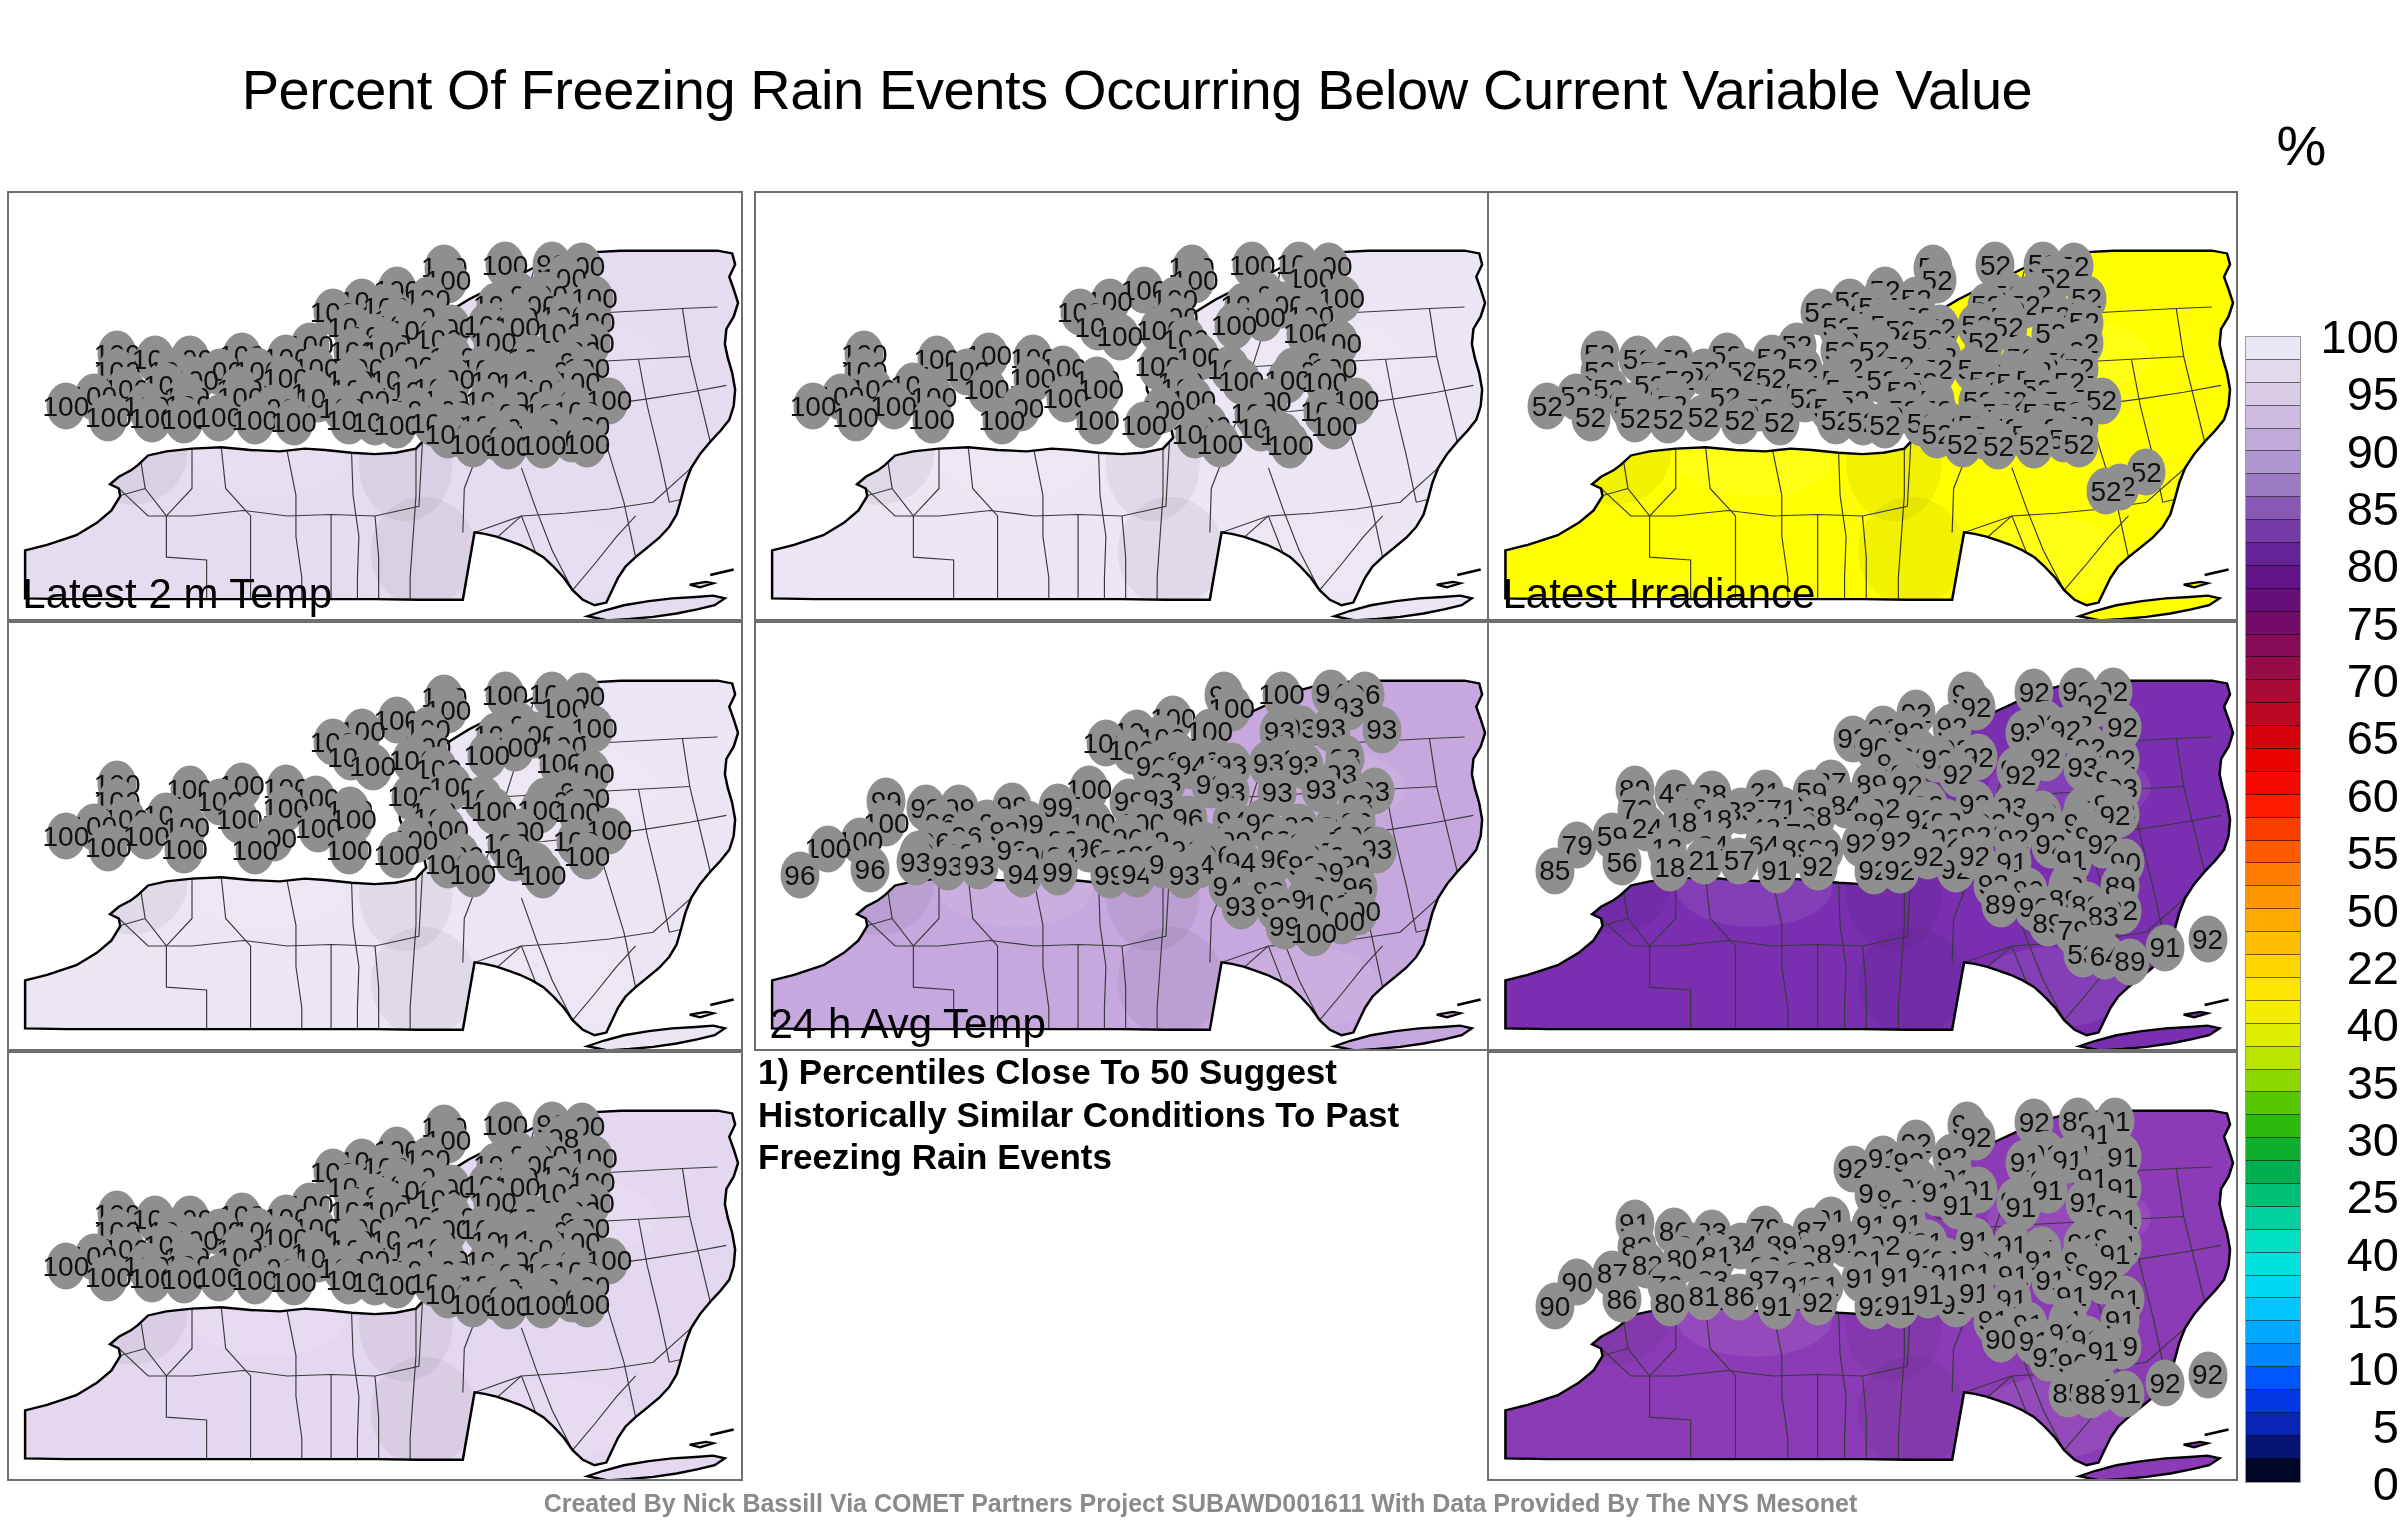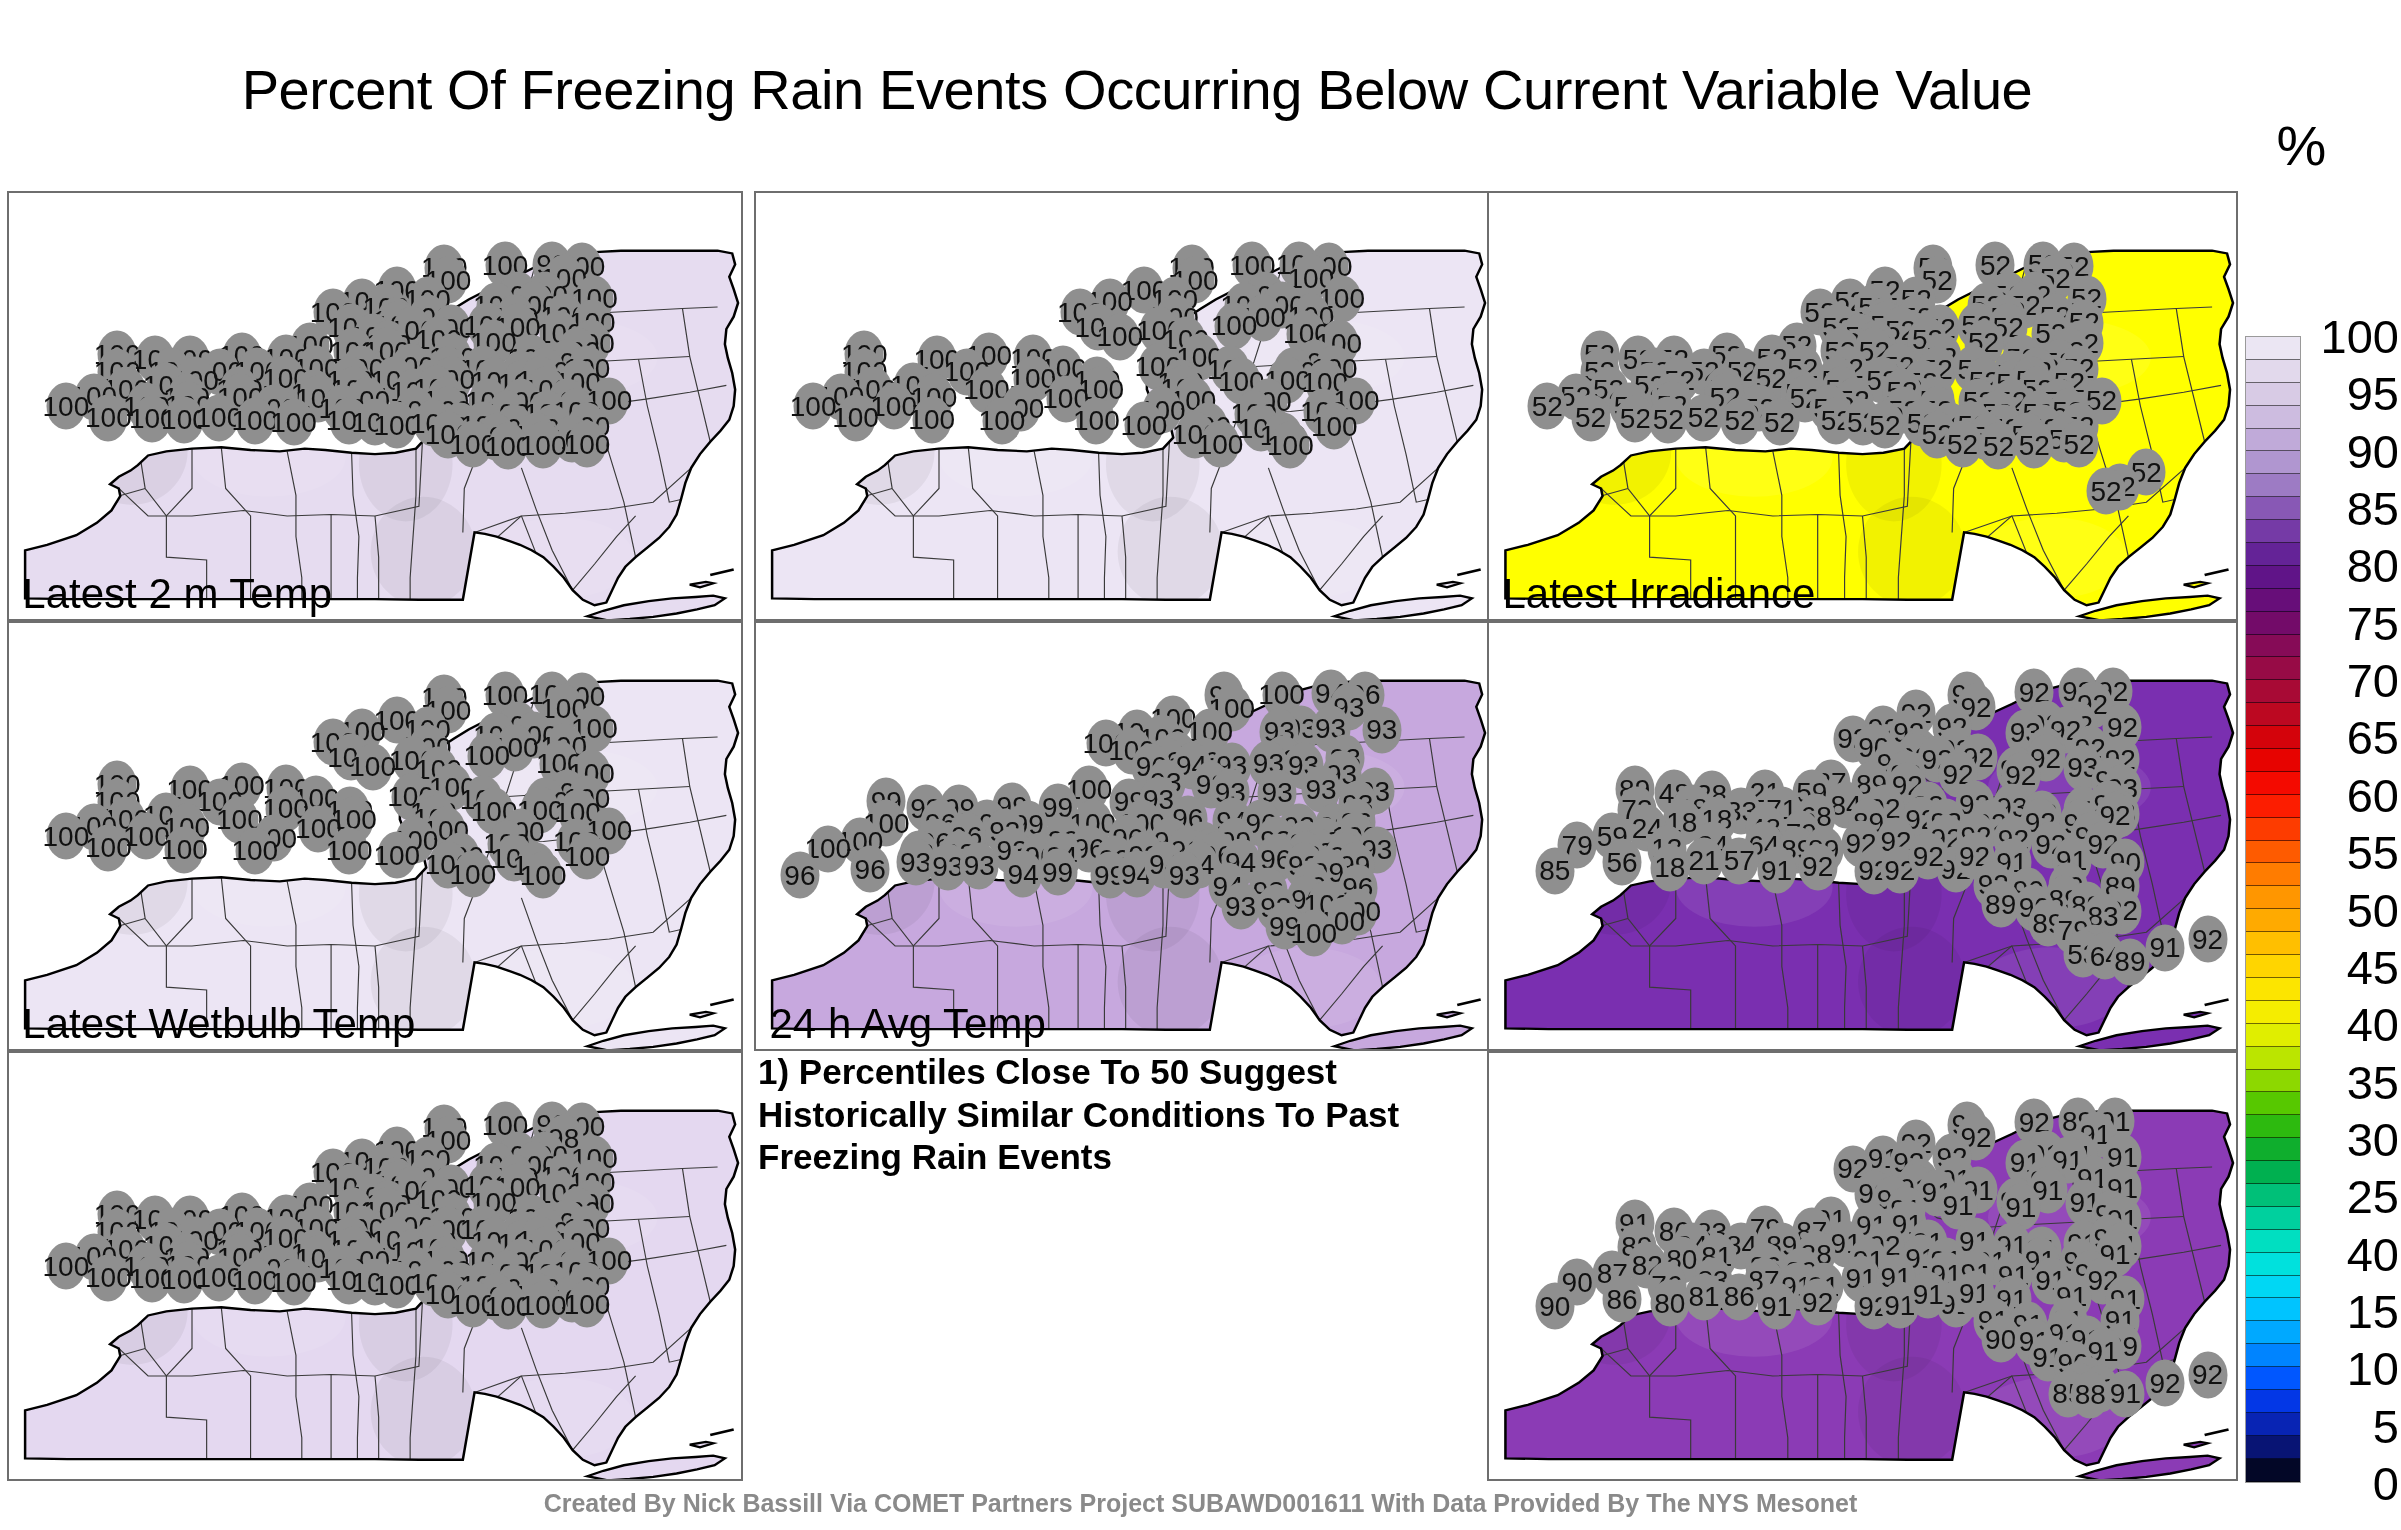--- a/index.html
+++ b/index.html
@@ -2170,21 +2170,20 @@
       <div class="stn" style="left: 63.4%; top: 59%;">
         <div class="pip">
           <span class="val">100</span>
         </div>
       </div>
       <div class="stn" style="left: 73%; top: 59.2%;">
         <div class="pip">
           <span class="val">100</span>
         </div>
       </div>
-      <div class="panel-label">Latest Wetbulb Temp</div>
     </div>
     <div class="panel" style="left: 754px; top: 621px; width: 732px; height: 426px;">
       <div class="mapwrap">
         <svg viewBox="0 0 1000 620" preserveAspectRatio="none">
           <defs>
             <clipPath id="clip-24h-avg-temp">
               <path d="M 22,590 L 22,520 L 52,512 L 92,498 L 120,480 L 140,462 L 152,441 L 150,430 L 138,424 L 150,413 L 166,404 L 176,396 L 190,382 L 215,376 L 250,372 L 290,370 L 330,374 L 370,376 L 404,372 L 432,374 L 468,378 L 500,380 L 528,378 L 556,372 L 570,356 L 566,338 L 552,320 L 540,302 L 534,286 L 534,266 L 546,252 L 556,240 L 546,232 L 540,222 L 548,212 L 560,206 L 572,196 L 588,182 L 608,168 L 628,155 L 652,142 L 676,130 L 700,118 L 718,108 L 742,98 L 770,90 L 800,86 L 836,84 L 870,84 L 906,84 L 940,84 L 968,84 L 988,88 L 992,104 L 984,122 L 990,140 L 996,160 L 990,180 L 980,198 L 978,220 L 982,240 L 988,262 L 992,286 L 990,310 L 984,330 L 972,346 L 958,362 L 944,380 L 932,400 L 924,422 L 918,446 L 912,468 L 902,486 L 888,502 L 872,516 L 856,530 L 842,544 L 832,560 L 824,578 L 816,596 L 800,600 L 784,592 L 770,578 L 758,560 L 744,544 L 730,530 L 714,520 L 698,512 L 682,506 L 666,500 L 650,496 L 636,494 L 620,592 L 600,592 L 560,592 L 500,591 L 440,591 L 380,591 L 320,591 L 260,591 L 200,591 L 140,591 L 80,591 Z"></path>
               <path d="M 790,616 L 812,608 L 840,600 L 874,594 L 906,590 L 938,588 L 962,586 L 978,590 L 964,600 L 940,606 L 912,612 L 880,617 L 848,620 L 818,622 Z"></path>
               <path d="M 930,570 L 952,566 L 962,568 L 944,574 Z"></path>
             </clipPath>
@@ -4784,21 +4783,21 @@
       <div class="tk" style="top: 5%;">95</div>
       <div class="tk" style="top: 10%;">90</div>
       <div class="tk" style="top: 15%;">85</div>
       <div class="tk" style="top: 20%;">80</div>
       <div class="tk" style="top: 25%;">75</div>
       <div class="tk" style="top: 30%;">70</div>
       <div class="tk" style="top: 35%;">65</div>
       <div class="tk" style="top: 40%;">60</div>
       <div class="tk" style="top: 45%;">55</div>
       <div class="tk" style="top: 50%;">50</div>
-      <div class="tk" style="top: 55%;">45</div>
+      <div class="tk" style="top: 55%;">22</div>
       <div class="tk" style="top: 60%;">40</div>
       <div class="tk" style="top: 65%;">35</div>
       <div class="tk" style="top: 70%;">30</div>
       <div class="tk" style="top: 75%;">25</div>
       <div class="tk" style="top: 80%;">40</div>
       <div class="tk" style="top: 85%;">15</div>
       <div class="tk" style="top: 90%;">10</div>
       <div class="tk" style="top: 95%;">5</div>
       <div class="tk" style="top: 100%;">0</div>
     </div>

